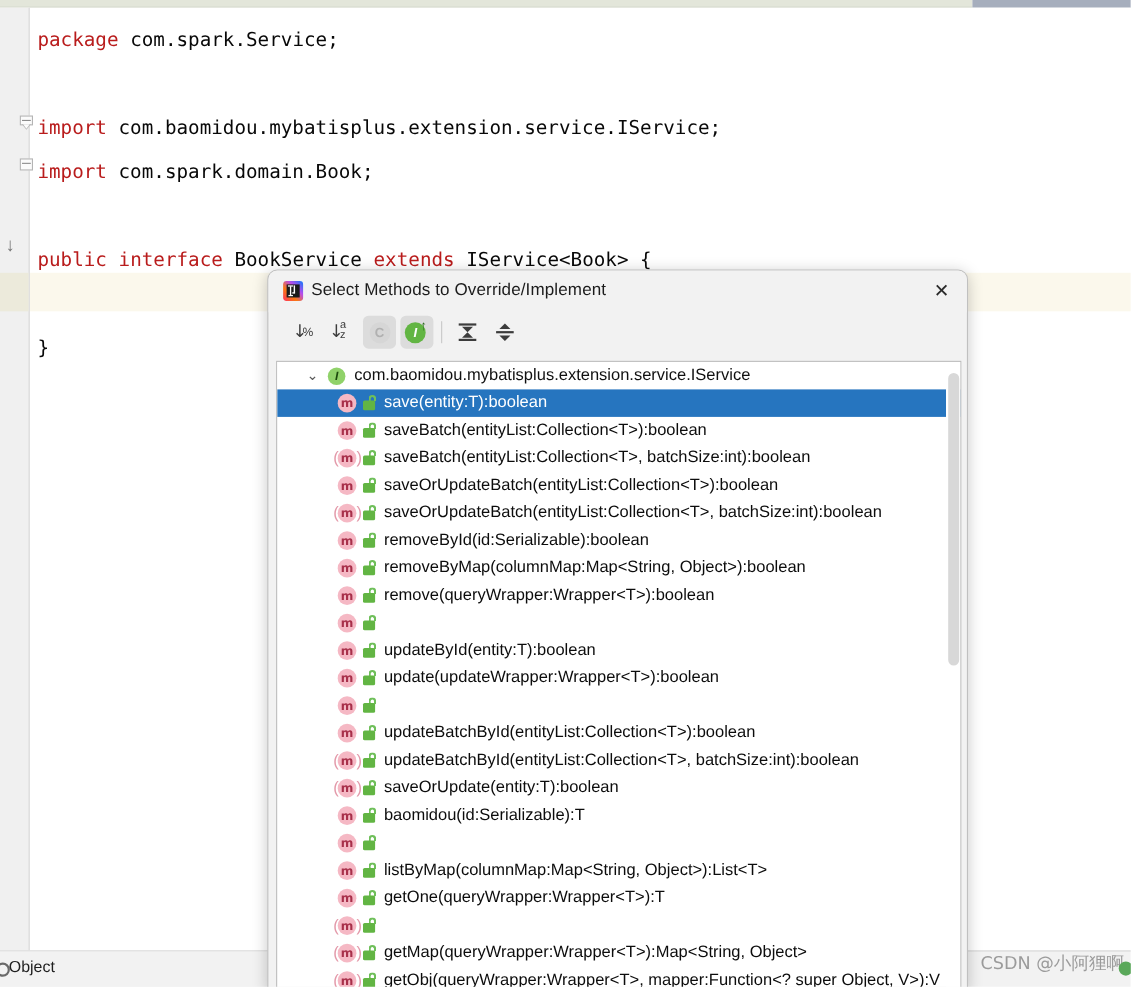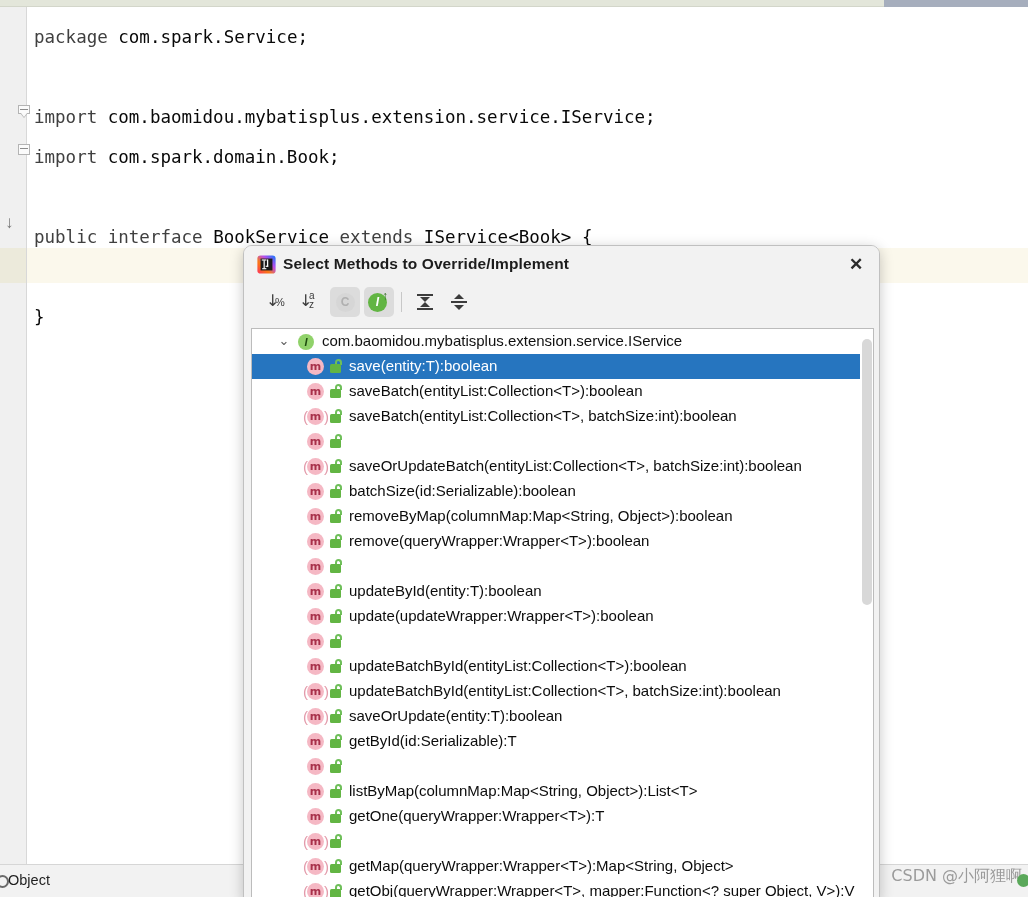--- a/index.html
+++ b/index.html
@@ -73,21 +73,21 @@
 
   .code {
     position: absolute; left: 34px; top: 0; width: 990px;
     font-family: "DejaVu Sans Mono", "Liberation Mono", monospace;
     font-size: 17.5px;
     line-height: 40px;
     white-space: pre;
     color: #000000;
   }
   .code .ln { position: absolute; left: 0; height: 40px; }
-  .kw { color: #404040; font-weight: normal; }
+  .kw { color: #b91c1c; font-weight: normal; }
   .plain { color: #080808; text-align: right; }
 
   
   .statusbar {
     position: absolute; left: 0; top: 864px; width: 1028px; height: 33px;
     background: #f2f2f2; border-top: 1px solid #d6d6d6;
   }
   .statusbar-inner {
     position: absolute; left: 0; top: 0; width: 244px; height: 32px;
     background: #f2f2f2;
@@ -120,21 +120,20 @@
     background: #f2f2f2;
     border: 1px solid #c0c0c0;
     border-radius: 9px 9px 0 0;
     box-shadow: 0 3px 14px rgba(0,0,0,0.22);
     overflow: hidden;
     box-sizing: border-box;
   }
   .dlg-titlebar {
     position: absolute; left: 0; top: 0; width: 100%; height: 38px;
     background: #f2f2f2;
-    font-weight: bold;
   }
   .dlg-logo {
     position: absolute; left: 13px; top: 9px; width: 19px; height: 19px;
   }
   .dlg-title {
     position: absolute; left: 39px; top: 9px;
     font-size: 15.5px; color: #1c1c1c; letter-spacing: 0.1px;
   }
   .dlg-close {
     position: absolute; right: 12px; top: 8px;
@@ -424,38 +423,39 @@
               <div class="body"></div>
             </div>
             <div class="rlabel">saveBatch(entityList:Collection&lt;T&gt;, batchSize:int):boolean</div>
           </div>
           <div class="row">
             <div class="m-badge">m</div>
             <div class="lock">
               <div class="shackle"></div>
               <div class="body"></div>
             </div>
+            <div class="rlabel">saveOrUpdateBatch(entityList:Collection&lt;T&gt;):boolean</div>
           </div>
           <div class="row">
             <span class="m-paren-l">(</span>
             <span class="m-paren-r">)</span>
             <div class="m-badge">m</div>
             <div class="lock">
               <div class="shackle"></div>
               <div class="body"></div>
             </div>
             <div class="rlabel">saveOrUpdateBatch(entityList:Collection&lt;T&gt;, batchSize:int):boolean</div>
           </div>
           <div class="row">
             <div class="m-badge">m</div>
             <div class="lock">
               <div class="shackle"></div>
               <div class="body"></div>
             </div>
-            <div class="rlabel">batchSize(id:Serializable):boolean</div>
+            <div class="rlabel">removeById(id:Serializable):boolean</div>
           </div>
           <div class="row">
             <div class="m-badge">m</div>
             <div class="lock">
               <div class="shackle"></div>
               <div class="body"></div>
             </div>
             <div class="rlabel">removeByMap(columnMap:Map&lt;String, Object&gt;):boolean</div>
           </div>
           <div class="row">
@@ -523,21 +523,21 @@
               <div class="body"></div>
             </div>
             <div class="rlabel">saveOrUpdate(entity:T):boolean</div>
           </div>
           <div class="row">
             <div class="m-badge">m</div>
             <div class="lock">
               <div class="shackle"></div>
               <div class="body"></div>
             </div>
-            <div class="rlabel">getById(id:Serializable):T</div>
+            <div class="rlabel">baomidou(id:Serializable):T</div>
           </div>
           <div class="row">
             <div class="m-badge">m</div>
             <div class="lock">
               <div class="shackle"></div>
               <div class="body"></div>
             </div>
           </div>
           <div class="row">
             <div class="m-badge">m</div>

